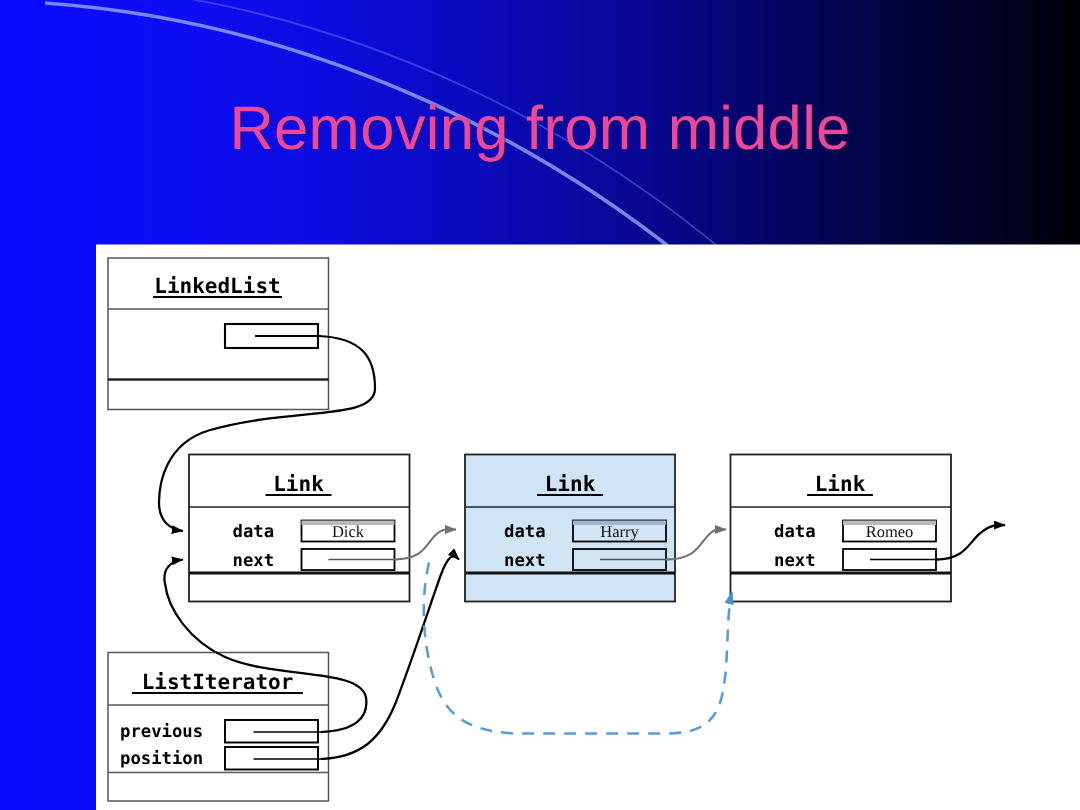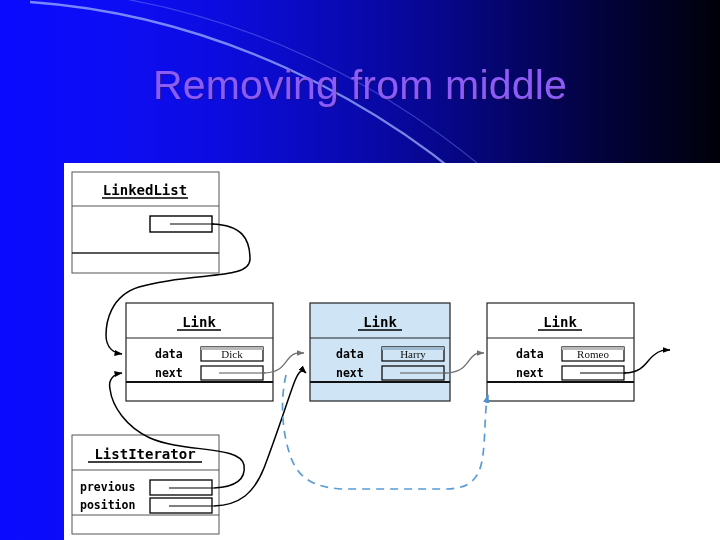--- a/index.html
+++ b/index.html
@@ -39,21 +39,21 @@
     inset: 0;
   }
 
   
   #slide-title {
     position: absolute;
     left: 0;
     top: 63px;
     width: 720px;
     text-align: center;
-    color: #8b5cf6;
+    color: #ec4899;
     font-size: 41px;
     font-weight: 400;
     letter-spacing: 0.2px;
     line-height: 1.1;
     text-shadow: 1px 1px 0 rgba(60,20,0,0.35);
     white-space: nowrap;
   }
 
   
   #diagram-panel {

